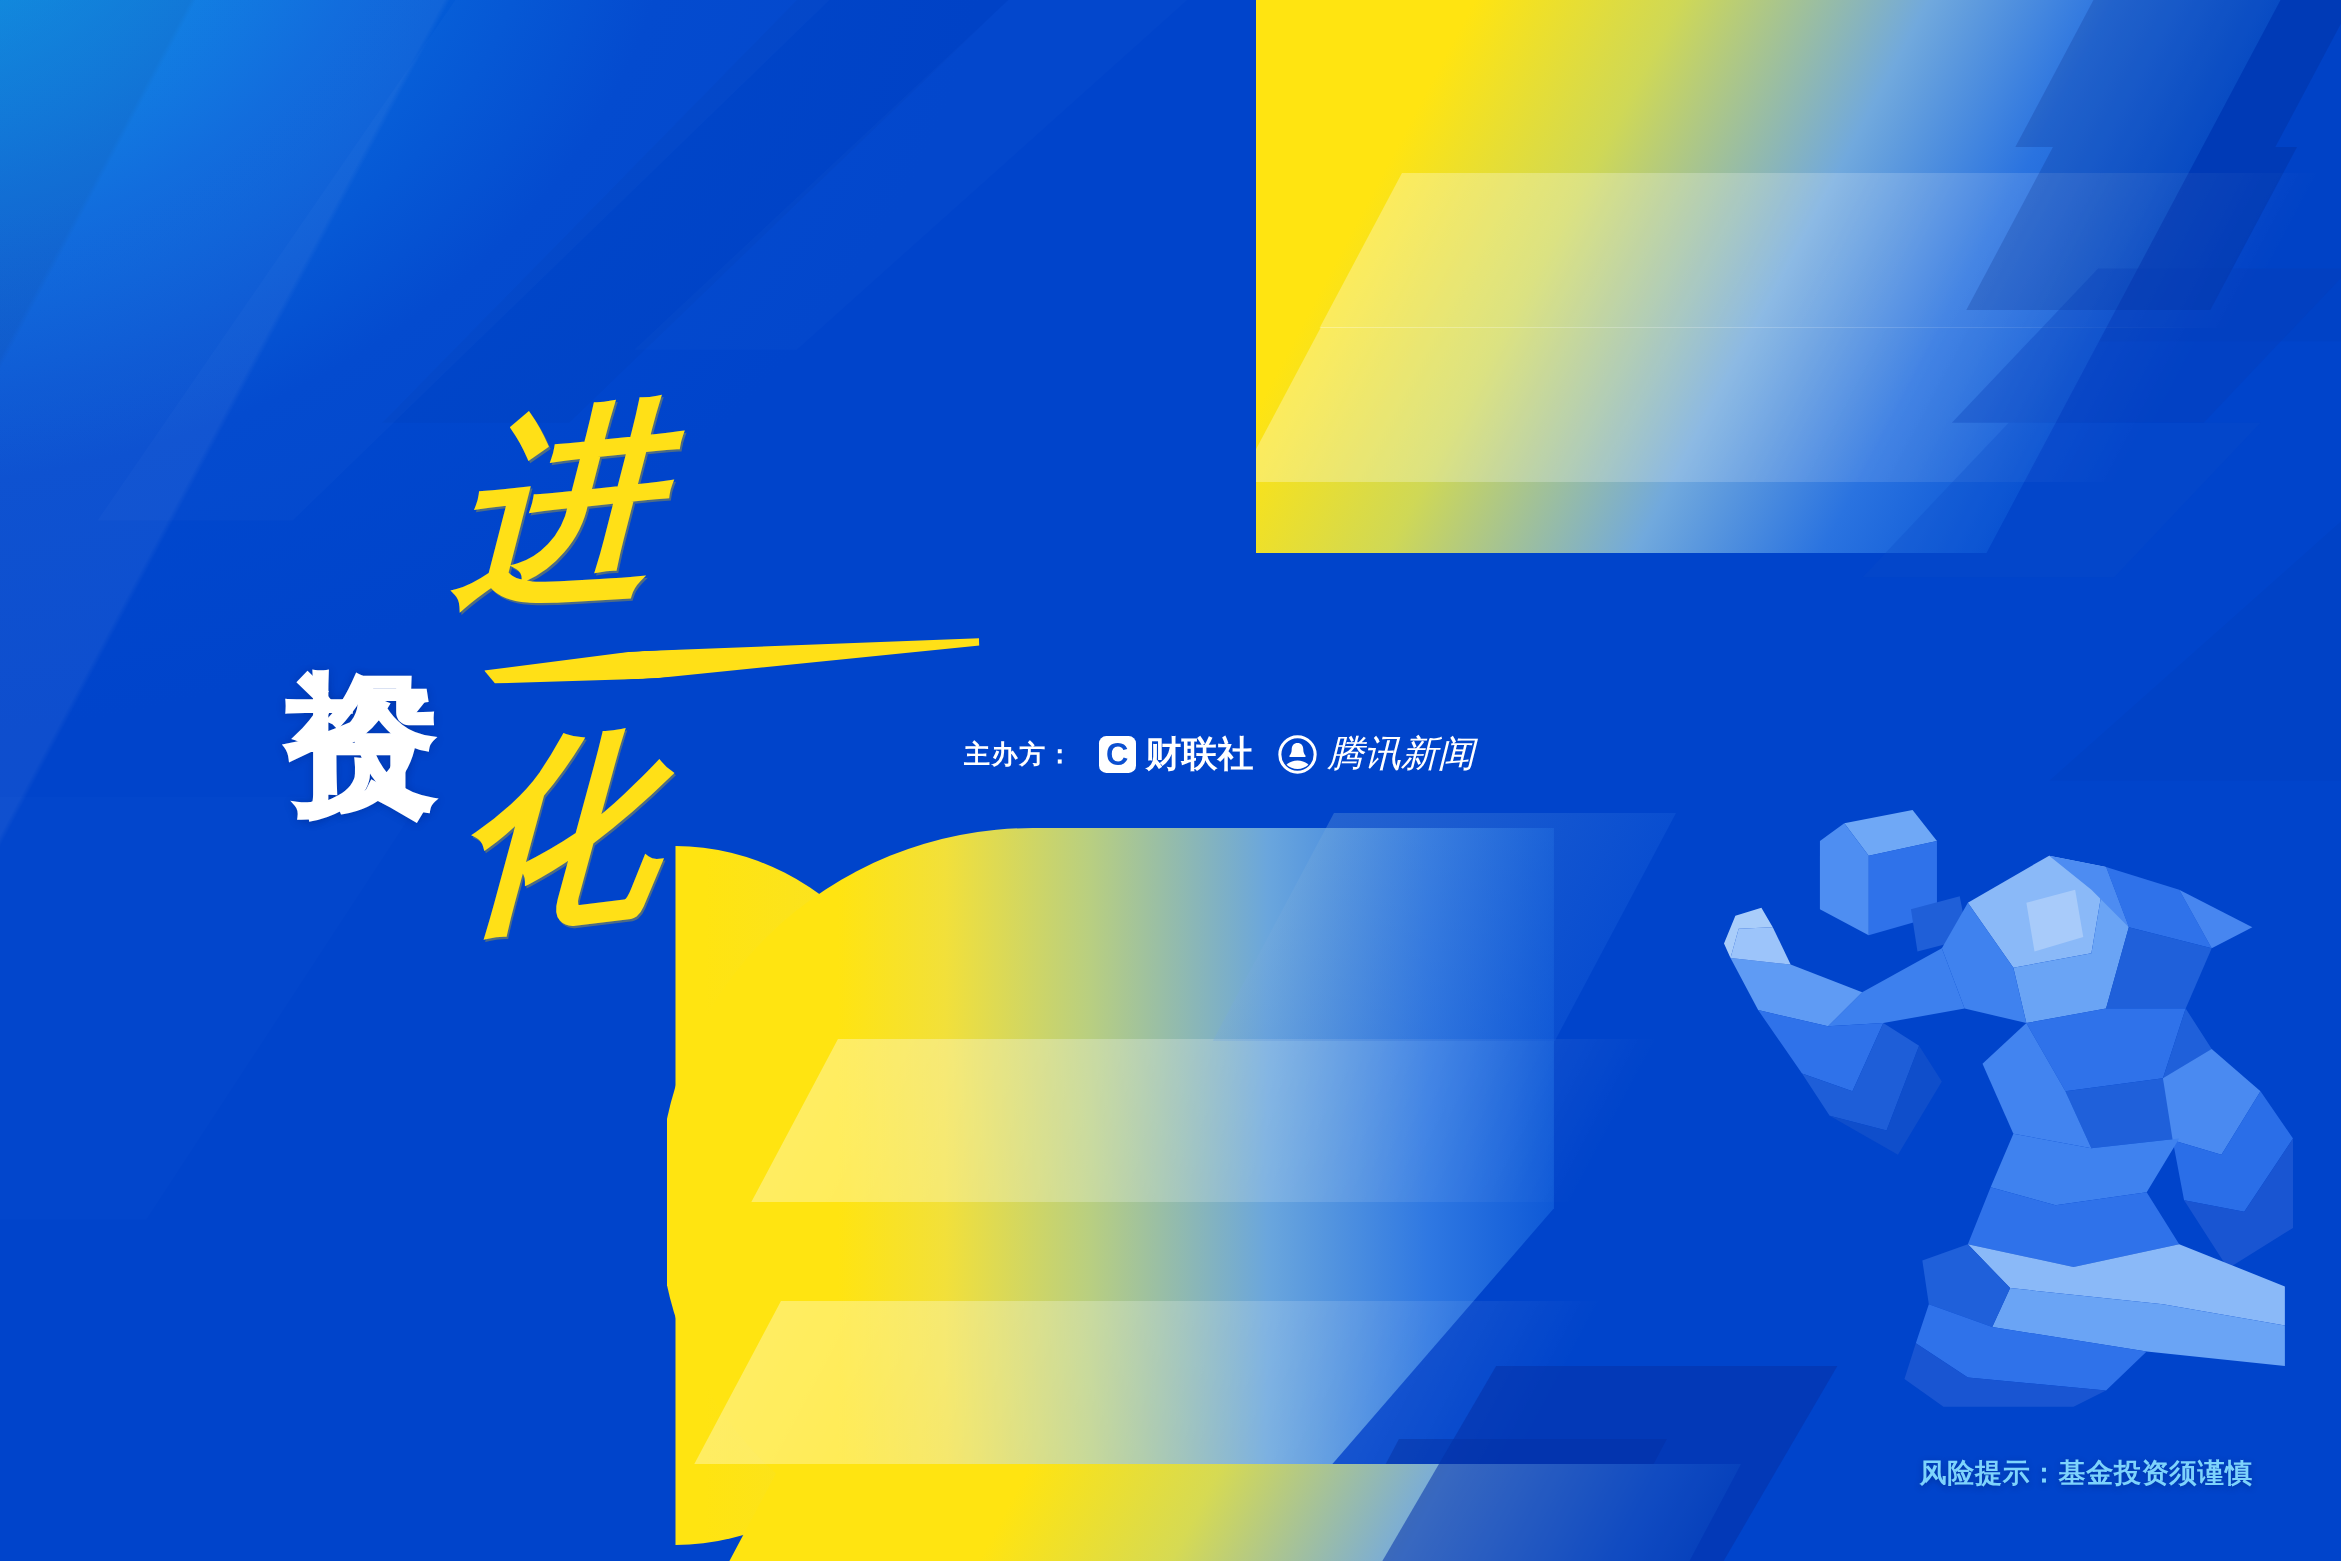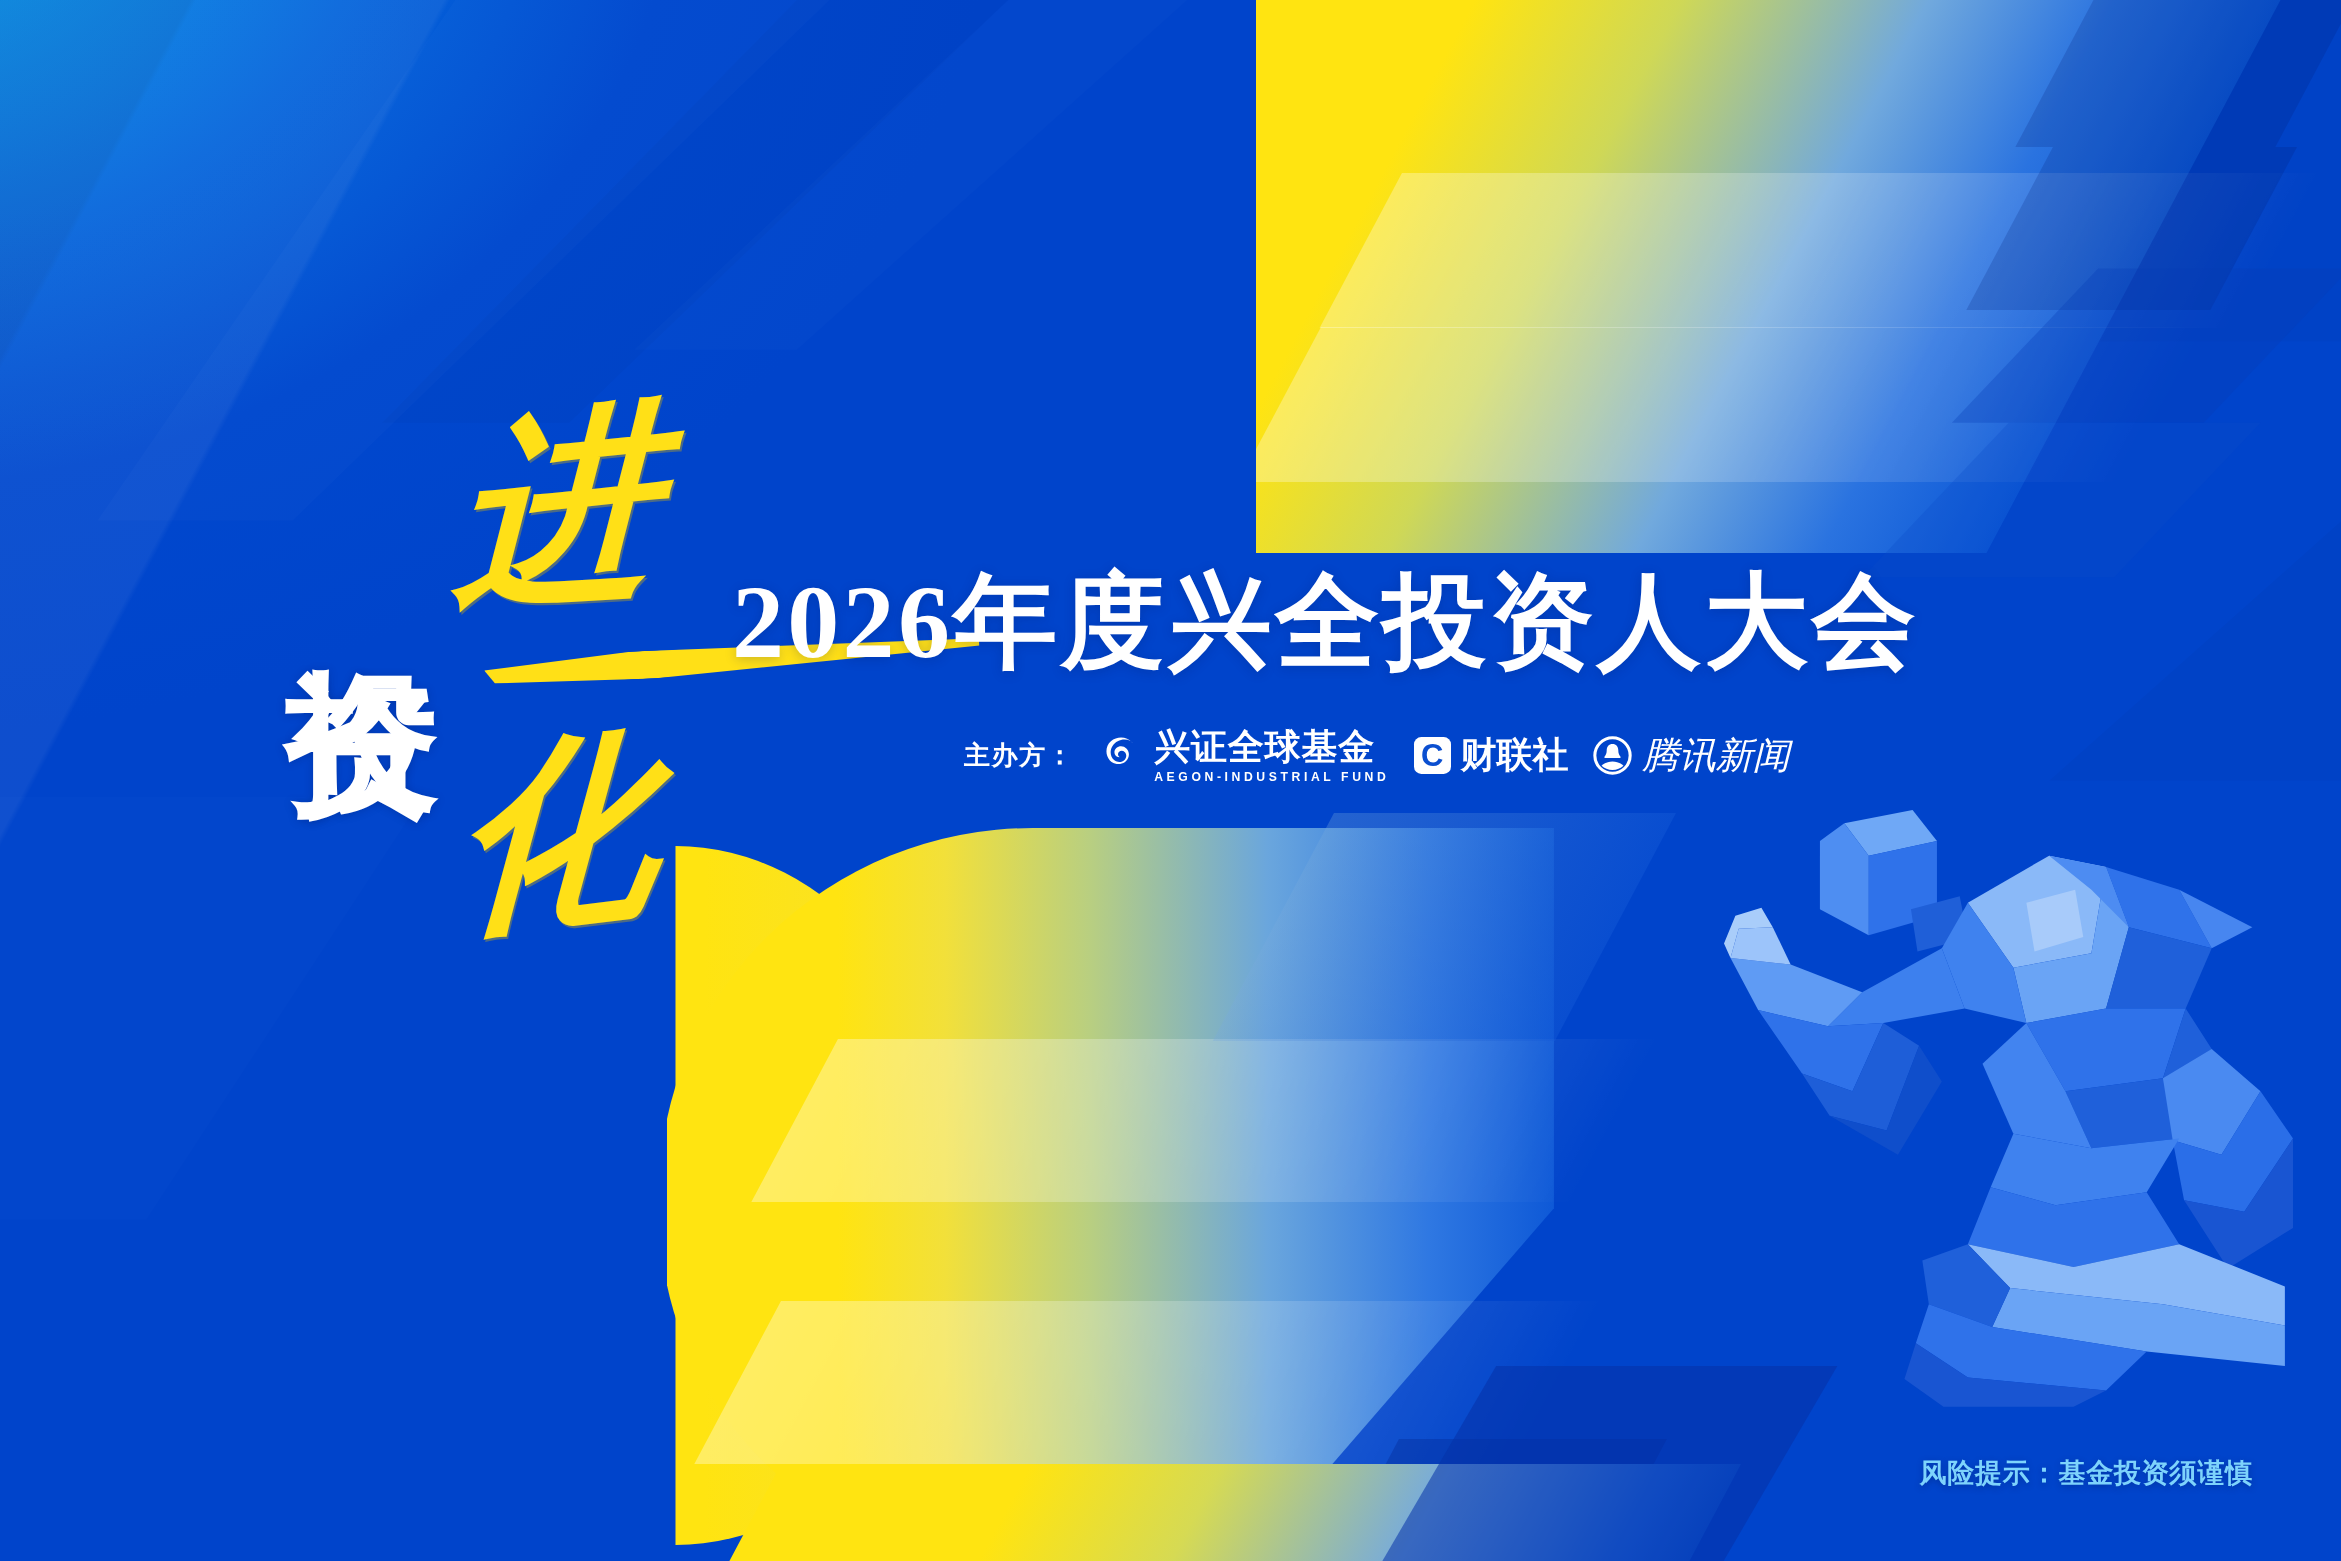--- a/index.html
+++ b/index.html
@@ -249,36 +249,25 @@
   </svg>
 
   <div class="watermark"></div>
 
   <div class="tou-zi">投资</div>
 
   <div class="jin">进</div>
   <div class="jin-sweep"></div>
   <div class="hua">化</div>
 
-  <div class="main-title">2026年度兴全投资人大会</div>
 
   <div class="org-row">
 
     <span class="org-label">主办方：</span>
 
-    <span class="logo-aegon">
-      <svg class="swirl" viewBox="0 0 64 64">
-        <path d="M32 2C15.4 2 2 15.4 2 32s13.4 30 30 30 30-13.4 30-30S48.6 2 32 2z" fill="none"></path>
-        <path fill="#ffffff" d="M46 10c-9.2-4.4-20.6-1.5-26.3 7.3-4.6 7.1-3.3 16.3 2.7 21 4.6 3.6 11.2 3.2 15-.9 3-3.2 3-8.3-.1-11.2-2.4-2.3-6.2-2.3-8.4.1-1.7 1.8-1.7 4.7.1 6.4.5.5 1.2.8 1.9.9-2.4.6-5.1-.2-6.8-2.3-2.6-3.2-2.1-8 1.1-10.9 4.2-3.8 10.9-3.4 15 1 4.8 5.2 4.3 13.4-1.1 18.2-6.6 5.9-17.1 5.3-23.3-1.2C8.6 30 9.3 17.6 17.3 10.6 26.3 2.7 40.4 3.4 48 12c.4.5.8 1 1.2 1.5L46 10z"></path>
-      </svg>
-      <span class="aegon-txt">
-        <span class="aegon-cn">兴证全球基金</span>
-        <span class="aegon-en">AEGON-INDUSTRIAL FUND</span>
-      </span>
-    </span>
 
     <span class="logo">
       <span class="cls-mark">C</span>
       <span class="cls-cn">财联社</span>
     </span>
 
     <span class="logo">
       <svg class="tx-mark" viewBox="0 0 64 64">
         <circle cx="32" cy="32" r="29" fill="none" stroke="#ffffff" stroke-width="5"></circle>
         <path fill="#ffffff" d="M32 13c-6 0-9.5 4.4-9.5 10.4 0 4.6-1.2 7.8-3.4 10.1-1 1.1-.3 2.8 1.2 2.8h23.4c1.5 0 2.2-1.7 1.2-2.8-2.2-2.3-3.4-5.5-3.4-10.1C41.5 17.4 38 13 32 13z"></path>

